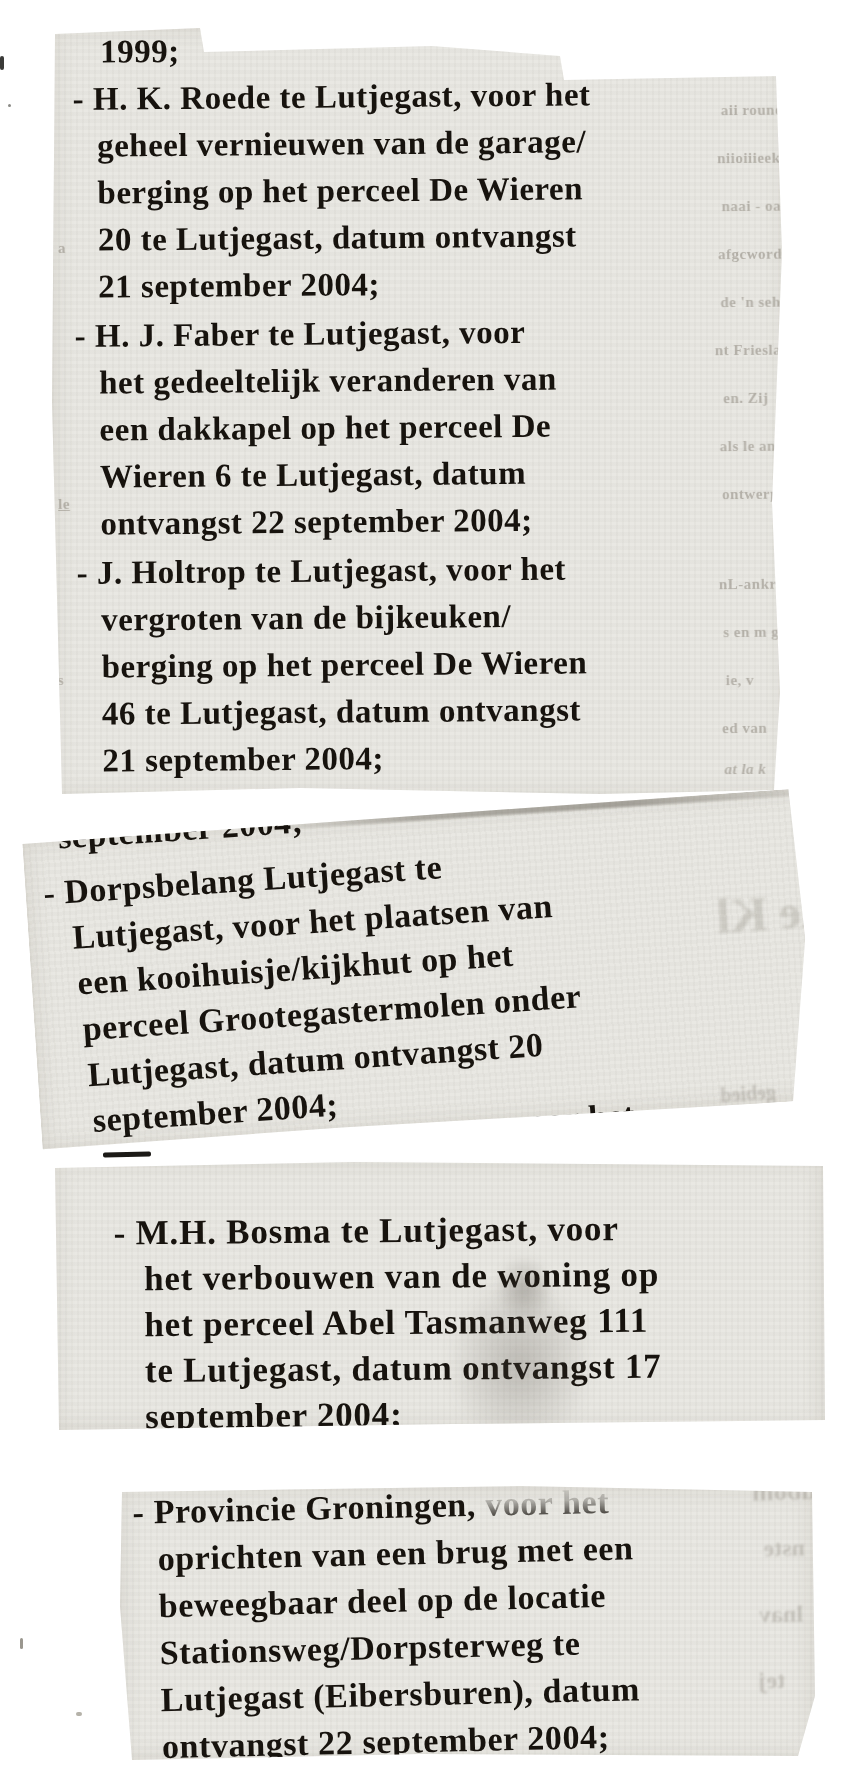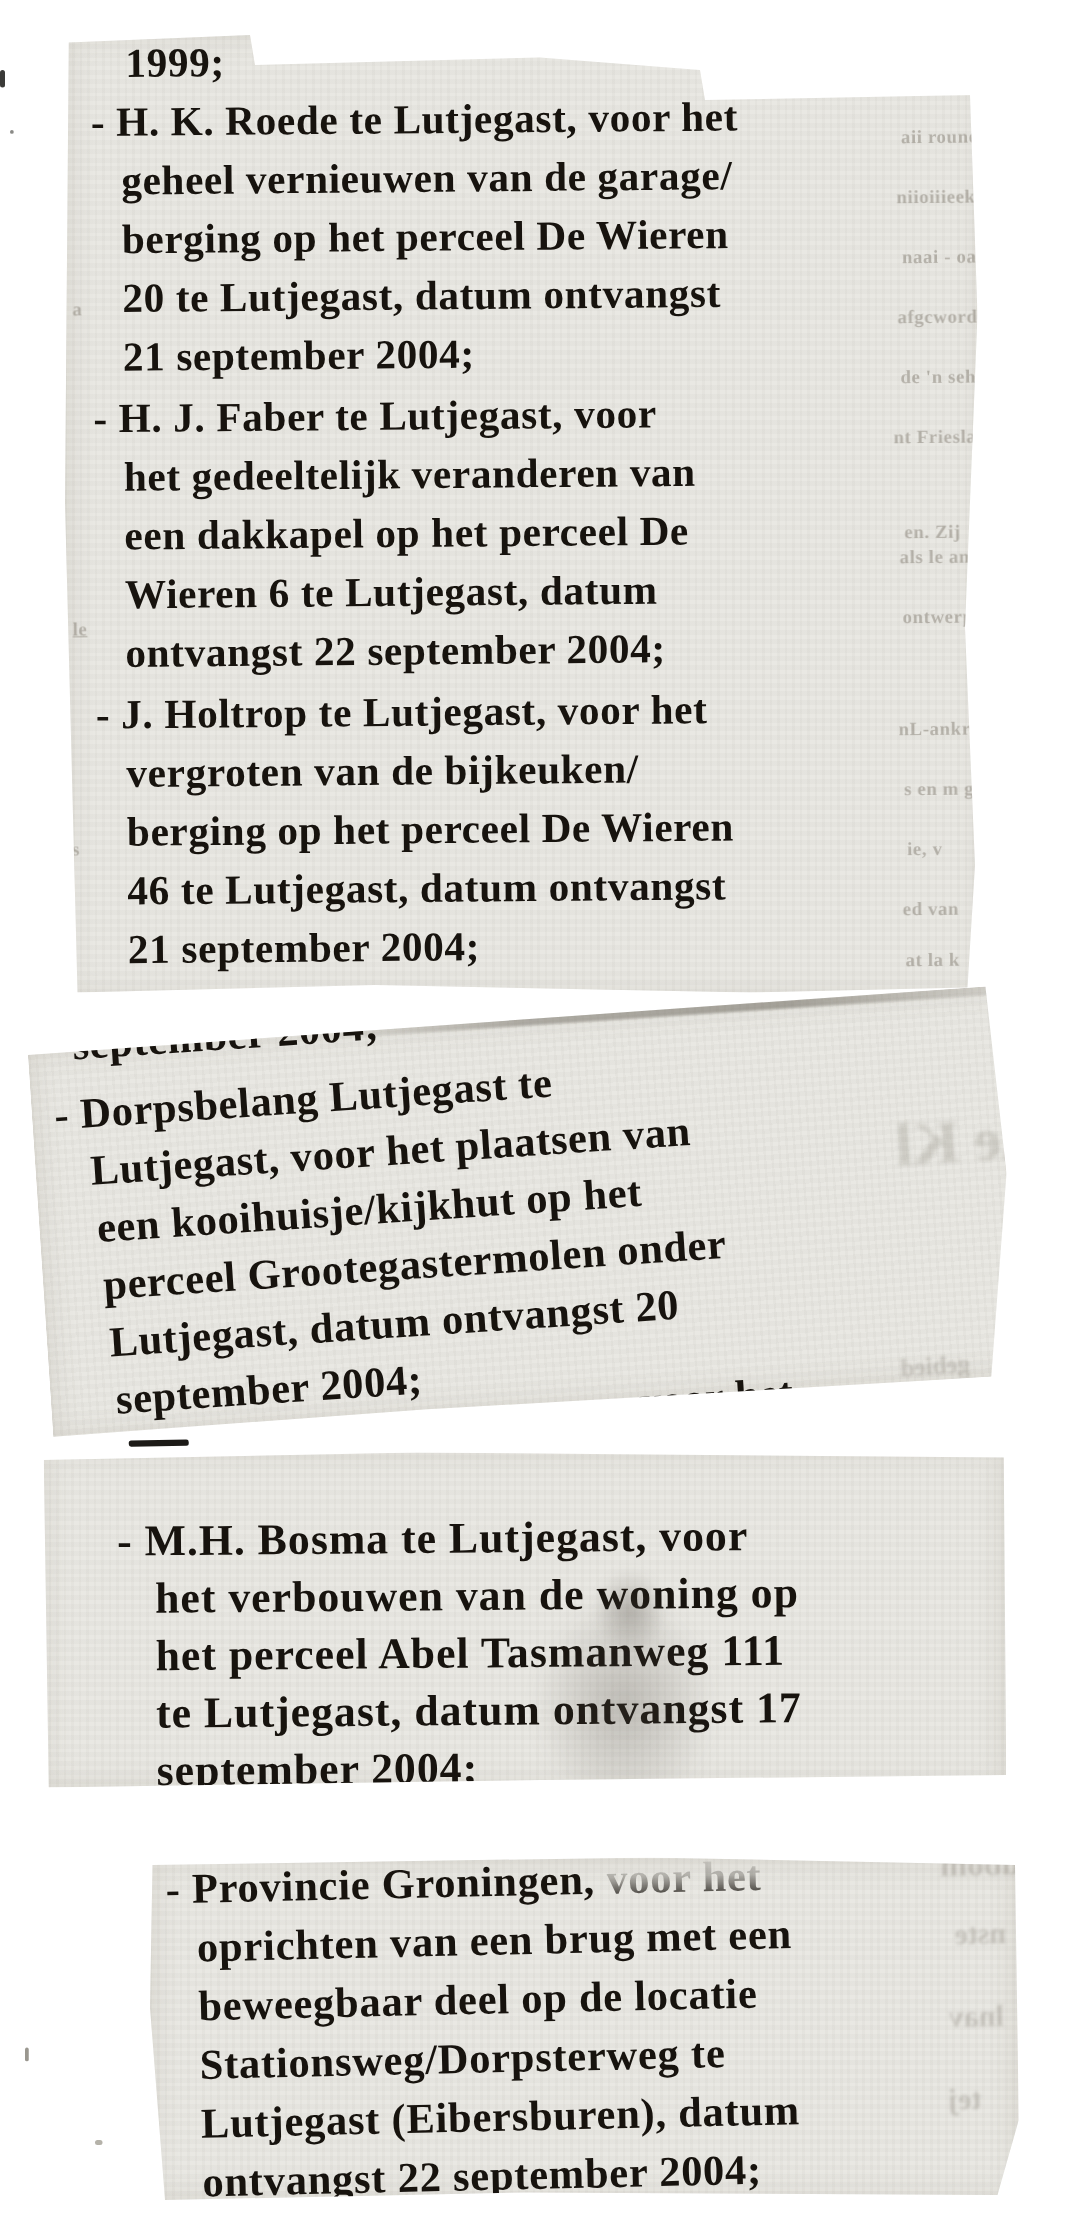--- a/index.html
+++ b/index.html
@@ -62,28 +62,28 @@
       <div class="ln" style="left:44px;top:672px;">46 te Lutjegast, datum ontvangst</div>
       <div class="ln" style="left:44px;top:719px;">21 september 2004;</div>
 
       <div class="ghost" style="left:666px;top:34px;">se kienins</div>
       <div class="ghost" style="left:668px;top:82px;">aii rouneer</div>
       <div class="ghost" style="left:664px;top:130px;">niioiiieek - van</div>
       <div class="ghost" style="left:668px;top:178px;">naai - oa-</div>
       <div class="ghost" style="left:664px;top:226px;">afgcword On</div>
       <div class="ghost" style="left:666px;top:274px;">de 'n sehalie</div>
       <div class="ghost" style="left:660px;top:322px;">nt Friesland | van</div>
-      <div class="ghost" style="left:668px;top:370px;margin-top:28px;">en. Zij</div>
+      <div class="ghost" style="left:668px;top:370px;">en. Zij</div>
       <div class="ghost" style="left:664px;top:418px;">als le anwen</div>
       <div class="ghost" style="left:666px;top:466px;">ontwerp en</div>
       <div class="ghost" style="left:662px;top:556px;">nL-ankr. ue</div>
       <div class="ghost" style="left:666px;top:604px;">s en m gea k</div>
       <div class="ghost" style="left:668px;top:652px;">ie, v</div>
       <div class="ghost" style="left:664px;top:700px;">ed van</div>
-      <div class="ghost" style="left:666px;top:741px;">at la k</div>
+      <div class="ghost" style="left:666px;top:741px;font-style:italic;">at la k</div>
       <div class="ghost" style="left:4px;top:214px;">a</div>
       <div class="ghost" style="left:2px;top:470px;text-decoration:underline;">le</div>
       <div class="ghost" style="left:0;top:646px;">s</div>
     </div>
   </div>
 
   <div class="paper c2" style="left:22px;top:840px;width:790px;height:312px;
               transform:rotate(-3.8deg);transform-origin:0 0;
               clip-path:polygon(0 4px,768px 0,775px 150px,752px 312px,300px 308px,0 310px);">
     <div class="textlayer">
@@ -97,21 +97,21 @@
       <div class="ln" style="left:50px;top:222px;">Lutjegast, datum ontvangst 20</div>
       <div class="ln" style="left:52px;top:268px;">september 2004;</div>
       <div class="ln" style="left:470px;top:298px;">voor het</div>
       <div class="bleed-big" style="left:688px;top:95px;">ke Kl</div>
       <div class="ghost-mirror" style="left:680px;top:290px;font-size:20px;">gebied</div>
     </div>
   </div>
 
   <div class="speck" style="left:103px;top:1152px;width:48px;height:5px;background:#1c1a17;transform:rotate(-1deg);"></div>
 
-  <div class="paper c3" style="left:33px;top:1158px;width:772px;height:272px;
+  <div class="paper c3" style="left:53px;top:1158px;width:772px;height:272px;
               clip-path:polygon(2px 10px,300px 4px,770px 8px,772px 262px,400px 266px,6px 272px);">
     <div class="textlayer" style="transform:rotate(-0.5deg);transform-origin:0 0;">
       <div class="ln" style="left:60px;top:58px;">- M.H. Bosma te Lutjegast, voor</div>
       <div class="ln" style="left:90px;top:104px;">het verbouwen van de woning op</div>
       <div class="ln" style="left:90px;top:150px;">het perceel Abel Tasmanweg 111</div>
       <div class="ln" style="left:90px;top:196px;">te Lutjegast, datum ontvangst 17</div>
       <div class="ln" style="left:90px;top:242px;">september 2004;</div>
       <div class="smudge" style="left:390px;top:120px;width:150px;height:180px;background:radial-gradient(ellipse at center, rgba(80,74,66,.28), rgba(80,74,66,0) 70%);"></div>
       <div class="smudge" style="left:440px;top:100px;width:60px;height:70px;background:radial-gradient(ellipse at center, rgba(70,64,56,.30), rgba(70,64,56,0) 70%);filter:blur(4px);"></div>
     </div>

